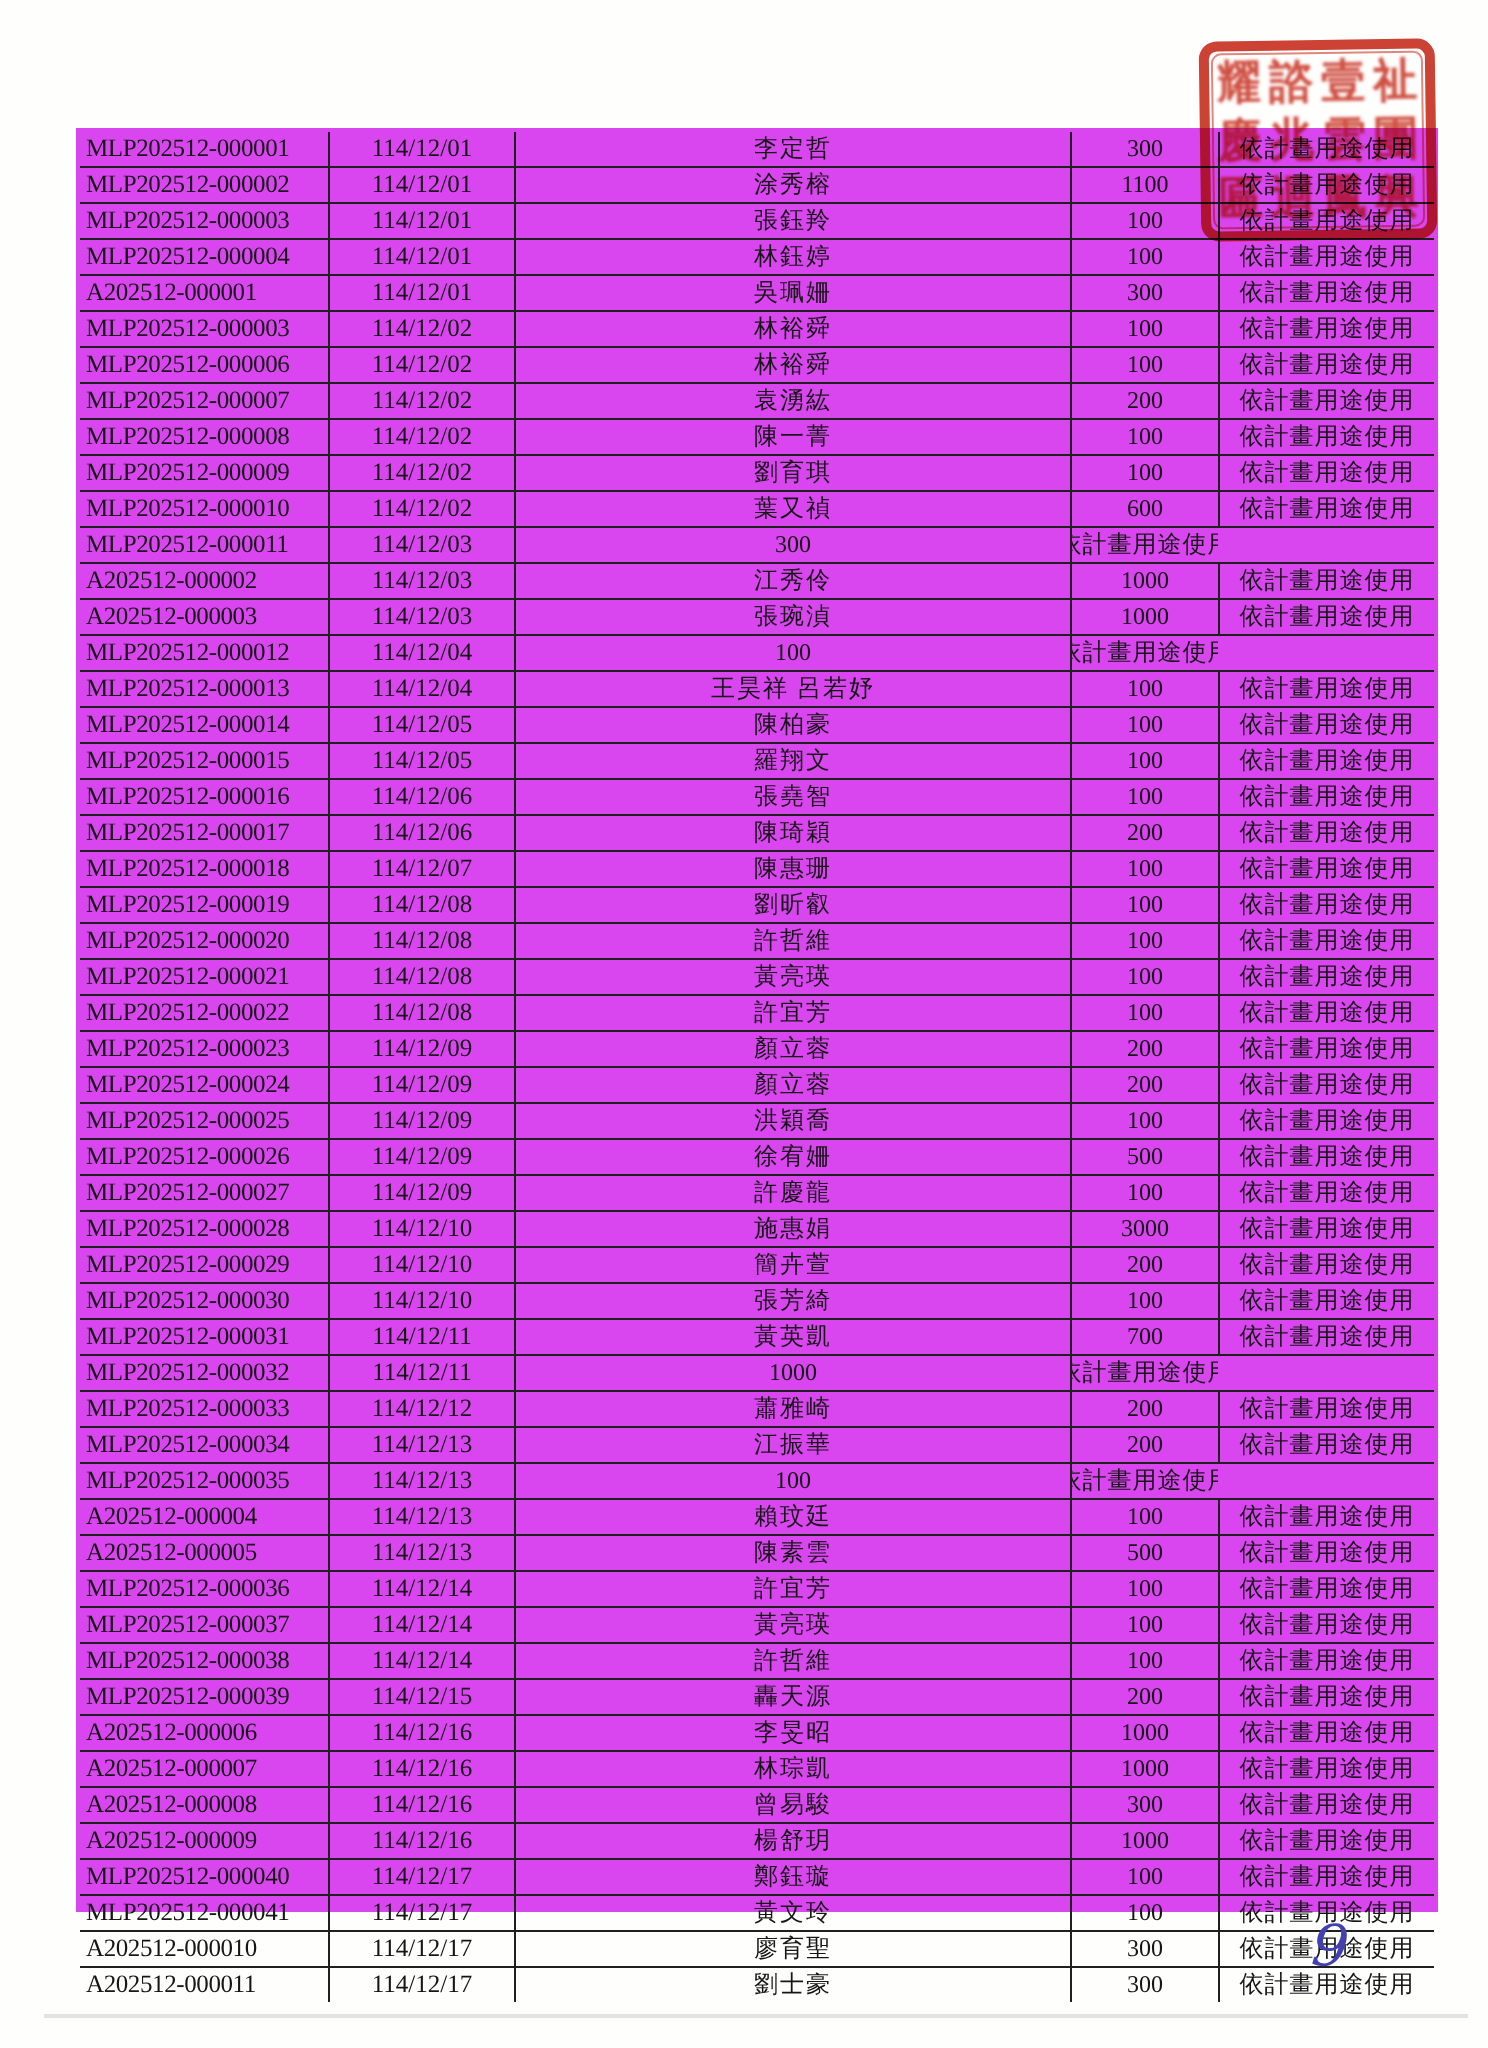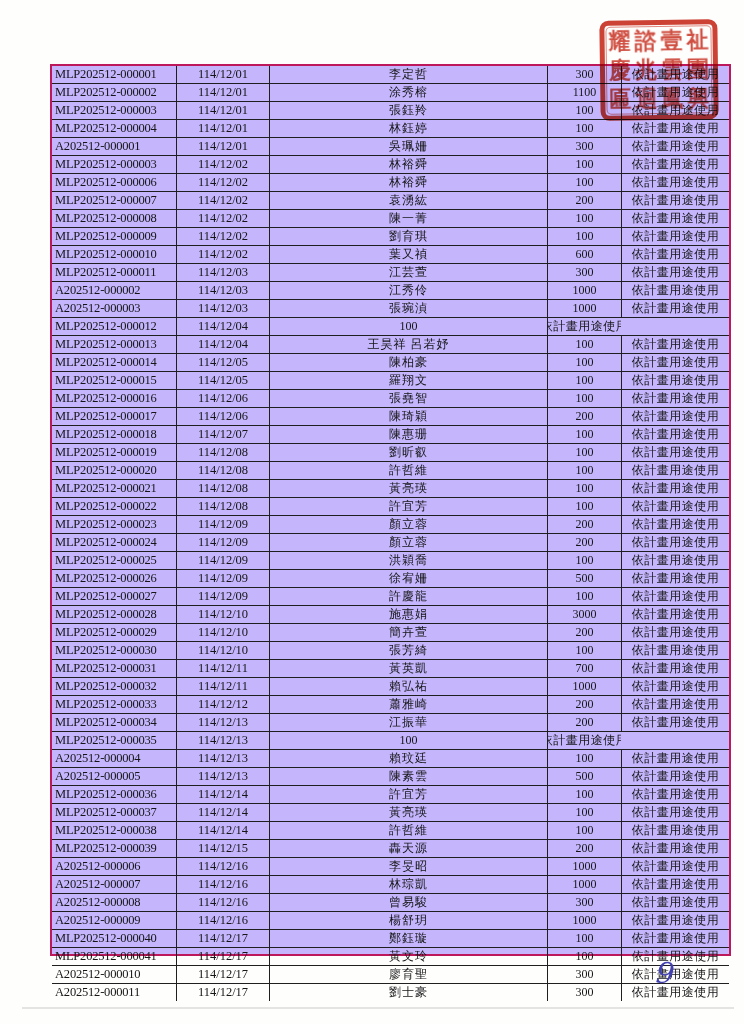--- a/index.html
+++ b/index.html
@@ -11,26 +11,25 @@
     overflow:hidden;
   }
   .page{
     position:absolute;left:0;top:0;width:744px;height:1024px;
     background:#fefefd;
   }
   
   .ledger{
     position:absolute;left:38px;top:64px;
     width:677px;height:888px;
-    border:2px solid #be185d;
+    border:2px solid #d946ef;
     box-sizing:content-box;
     display:grid;
     grid-template-rows:repeat(52,1fr);
-    background:#c4b5fd;
-    margin-left:12px;
+    background:#d946ef;
   }
   .row{
     display:grid;
     grid-template-columns:124px 93px 278px 74px 1fr;
     align-items:center;
   }
   .row + .row{border-top:1.2px solid #1f1f1f;}
   .cell{
     height:100%;
     display:flex;align-items:center;
@@ -172,21 +171,20 @@
       <div class="row">
         <div class="cell c-id">MLP202512-000010</div>
         <div class="cell c-date">114/12/02</div>
         <div class="cell c-name">葉又禎</div>
         <div class="cell c-amt">600</div>
         <div class="cell c-purpose">依計畫用途使用</div>
       </div>
       <div class="row">
         <div class="cell c-id">MLP202512-000011</div>
         <div class="cell c-date">114/12/03</div>
-        <div class="cell c-name">江芸萱</div>
         <div class="cell c-amt">300</div>
         <div class="cell c-purpose">依計畫用途使用</div>
       </div>
       <div class="row">
         <div class="cell c-id">A202512-000002</div>
         <div class="cell c-date">114/12/03</div>
         <div class="cell c-name">江秀伶</div>
         <div class="cell c-amt">1000</div>
         <div class="cell c-purpose">依計畫用途使用</div>
       </div>
@@ -332,21 +330,20 @@
       <div class="row">
         <div class="cell c-id">MLP202512-000031</div>
         <div class="cell c-date">114/12/11</div>
         <div class="cell c-name">黃英凱</div>
         <div class="cell c-amt">700</div>
         <div class="cell c-purpose">依計畫用途使用</div>
       </div>
       <div class="row">
         <div class="cell c-id">MLP202512-000032</div>
         <div class="cell c-date">114/12/11</div>
-        <div class="cell c-name">賴弘祐</div>
         <div class="cell c-amt">1000</div>
         <div class="cell c-purpose">依計畫用途使用</div>
       </div>
       <div class="row">
         <div class="cell c-id">MLP202512-000033</div>
         <div class="cell c-date">114/12/12</div>
         <div class="cell c-name">蕭雅崎</div>
         <div class="cell c-amt">200</div>
         <div class="cell c-purpose">依計畫用途使用</div>
       </div>

